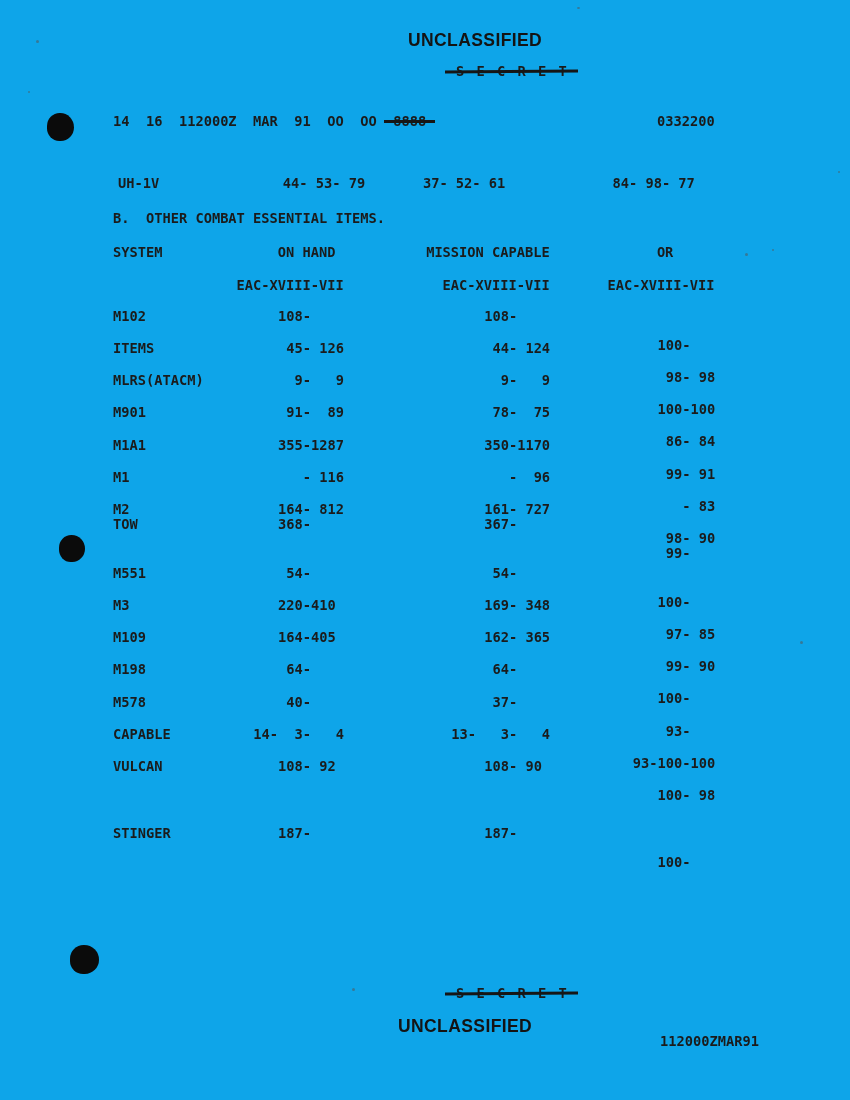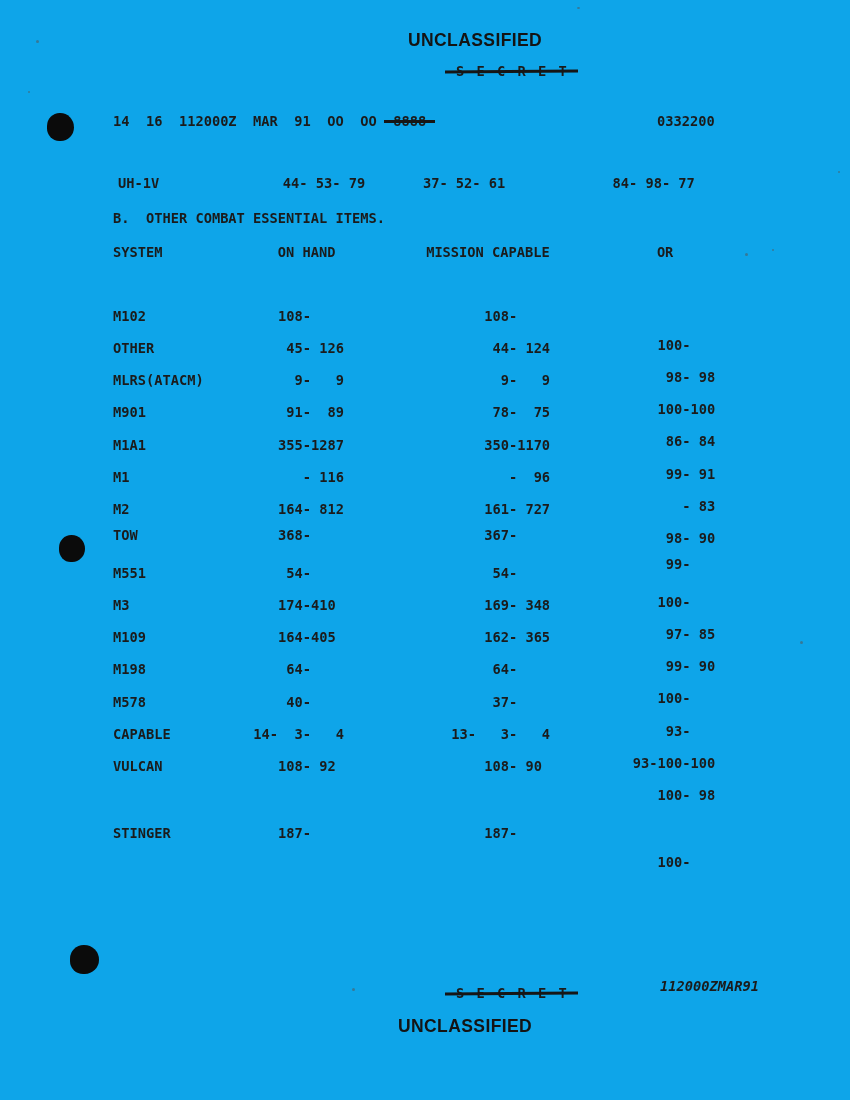--- a/index.html
+++ b/index.html
@@ -67,30 +67,31 @@
   <div class="abs" style="left:456px;top:64px;"><span class="strike">S E C R E T</span></div>
 
   <div class="line" style="top:114px;"><span>14  16  112000Z  MAR  91  OO  OO  </span><span class="redacted">8888</span></div>
   <div class="abs" style="left:657px;top:114px;">0332200</div>
 
   <div class="abs" style="left:118px;top:176px;">UH-1V               44- 53- 79       37- 52- 61             84- 98- 77</div>
 
   <div class="line" style="top:211px;">B.  OTHER COMBAT ESSENTIAL ITEMS.</div>
 
   <div class="line" style="top:245px;">SYSTEM              ON HAND           MISSION CAPABLE             OR</div>
+  <div class="line" style="top:278px;">               EAC-XVIII-VII            EAC-XVIII-VII       EAC-XVIII-VII</div>
 
   <div>
       <div class="trow" style="top: 309px;">
         <span class="cell c-sys">M102</span>
         <span class="cell c-oh">      108-</span>
         <span class="cell c-mc">       108-</span>
         <span class="cell c-or">      100-</span>
       </div>
       <div class="trow" style="top: 341.13px;">
-        <span class="cell c-sys">OTHER</span>
+        <span class="cell c-sys">ITEMS</span>
         <span class="cell c-oh">       45- 126</span>
         <span class="cell c-mc">        44- 124</span>
         <span class="cell c-or">       98- 98</span>
       </div>
       <div class="trow" style="top: 373.26px;">
         <span class="cell c-sys">MLRS(ATACM)</span>
         <span class="cell c-oh">        9-   9</span>
         <span class="cell c-mc">         9-   9</span>
         <span class="cell c-or">      100-100</span>
       </div>
@@ -111,35 +112,35 @@
         <span class="cell c-oh">         - 116</span>
         <span class="cell c-mc">          -  96</span>
         <span class="cell c-or">         - 83</span>
       </div>
       <div class="trow" style="top: 501.78px;">
         <span class="cell c-sys">M2</span>
         <span class="cell c-oh">      164- 812</span>
         <span class="cell c-mc">       161- 727</span>
         <span class="cell c-or">       98- 90</span>
       </div>
-      <div class="trow" style="top: 528px;">
+      <div class="trow" style="top: 517px;">
         <span class="cell c-sys">TOW</span>
         <span class="cell c-oh">      368-</span>
         <span class="cell c-mc">       367-</span>
         <span class="cell c-or">       99-</span>
       </div>
       <div class="trow" style="top: 566.04px;">
         <span class="cell c-sys">M551</span>
         <span class="cell c-oh">       54-</span>
         <span class="cell c-mc">        54-</span>
         <span class="cell c-or">      100-</span>
       </div>
       <div class="trow" style="top: 598.17px;">
         <span class="cell c-sys">M3</span>
-        <span class="cell c-oh">      174-410</span>
+        <span class="cell c-oh">      220-410</span>
         <span class="cell c-mc">       169- 348</span>
         <span class="cell c-or">       97- 85</span>
       </div>
       <div class="trow" style="top: 630.3px;">
         <span class="cell c-sys">M109</span>
         <span class="cell c-oh">      164-405</span>
         <span class="cell c-mc">       162- 365</span>
         <span class="cell c-or">       99- 90</span>
       </div>
       <div class="trow" style="top: 662.43px;">
@@ -168,17 +169,17 @@
       </div>
       <div class="trow" style="top: 826px;">
         <span class="cell c-sys">STINGER</span>
         <span class="cell c-oh">      187-</span>
         <span class="cell c-mc">       187-</span>
         <span class="cell c-or">      100-</span>
       </div>
     </div>
 
   <div class="abs" style="left:456px;top:986px;"><span class="strike">S E C R E T</span></div>
-  <div class="abs" style="left:660px;top:979px;font-style:italic;">112000ZMAR91</div>
+  <div class="abs" style="left:660px;top:1034px;">112000ZMAR91</div>
 
   <div class="abs banner" style="left:398px;top:1019px;">UNCLASSIFIED</div>
 
 </div>
 
 </body></html>

